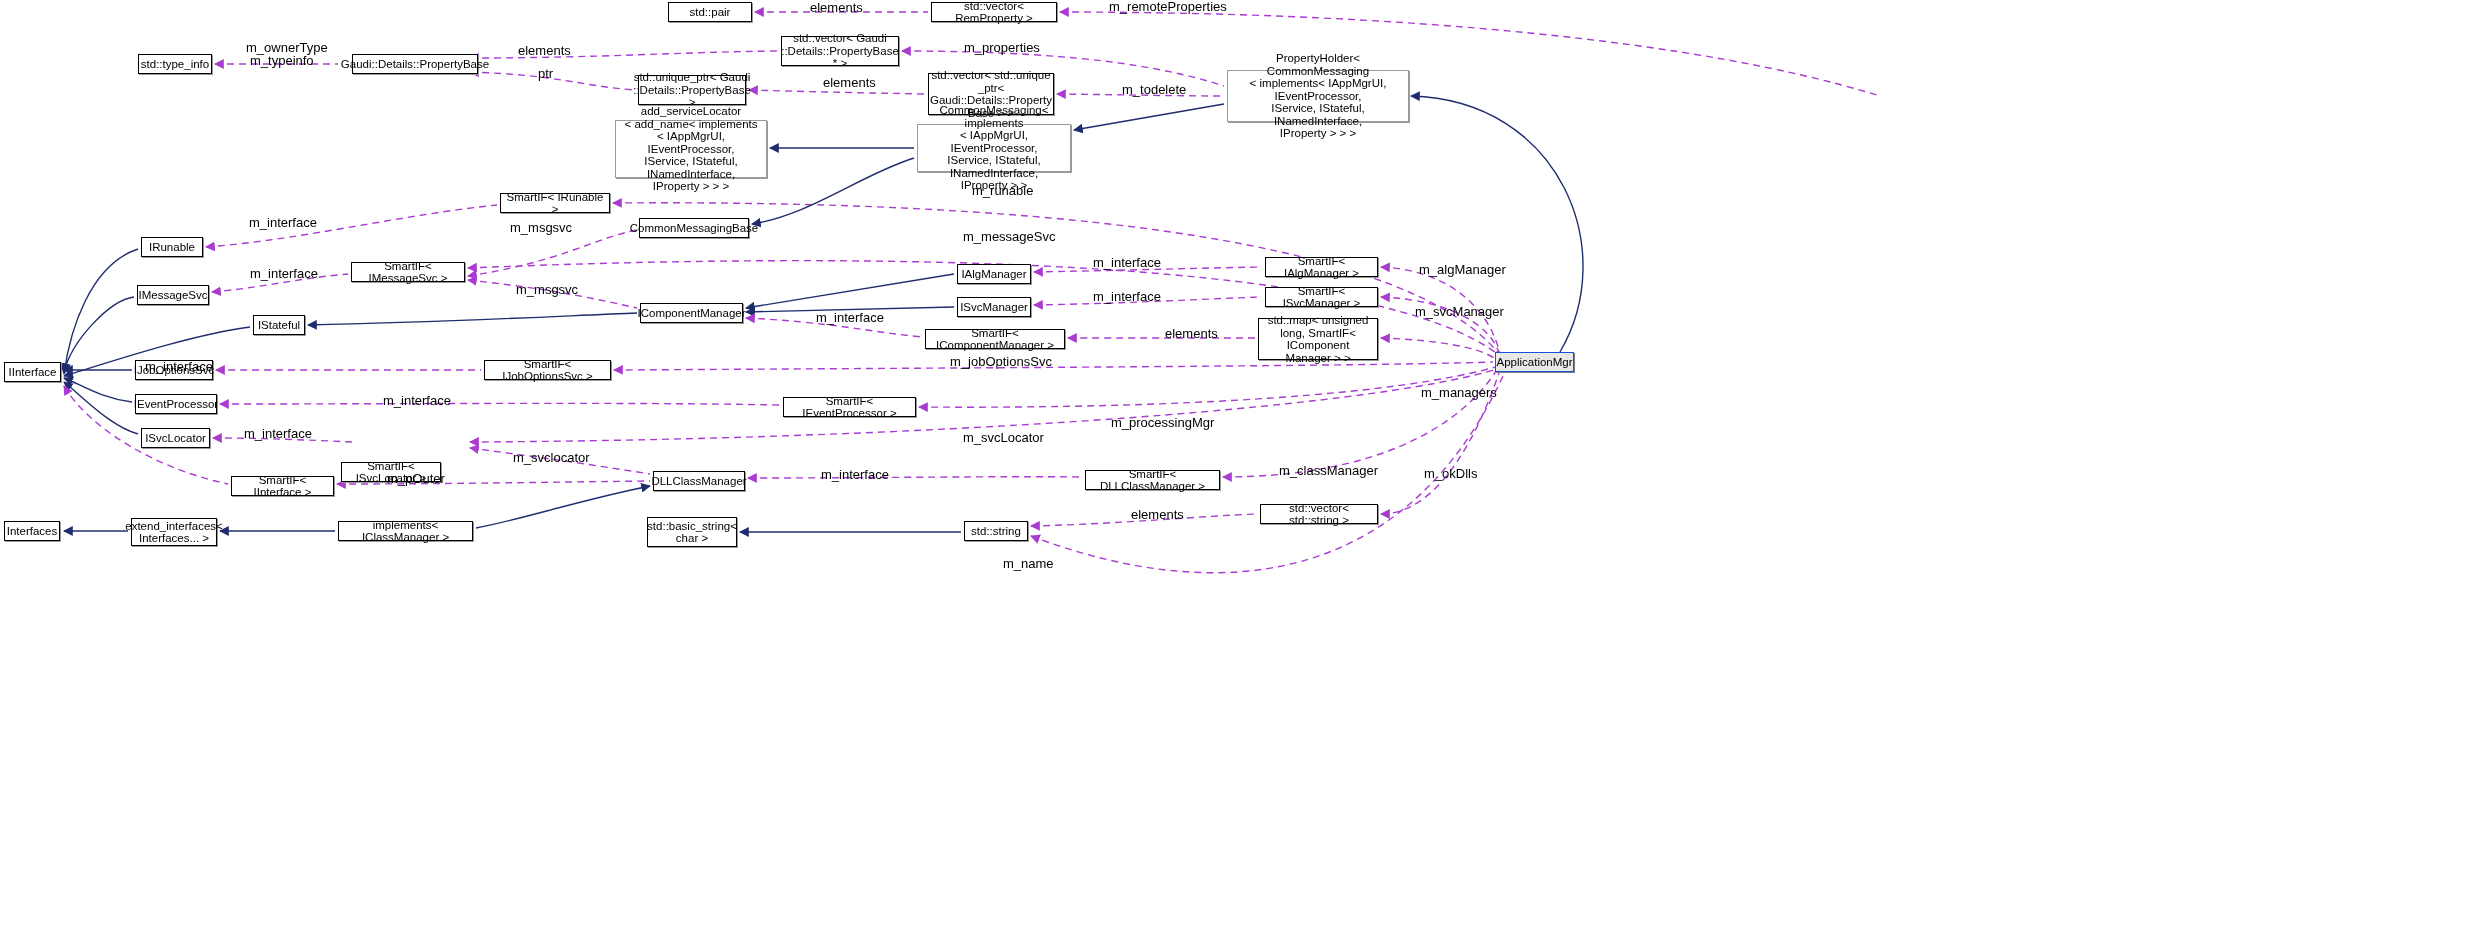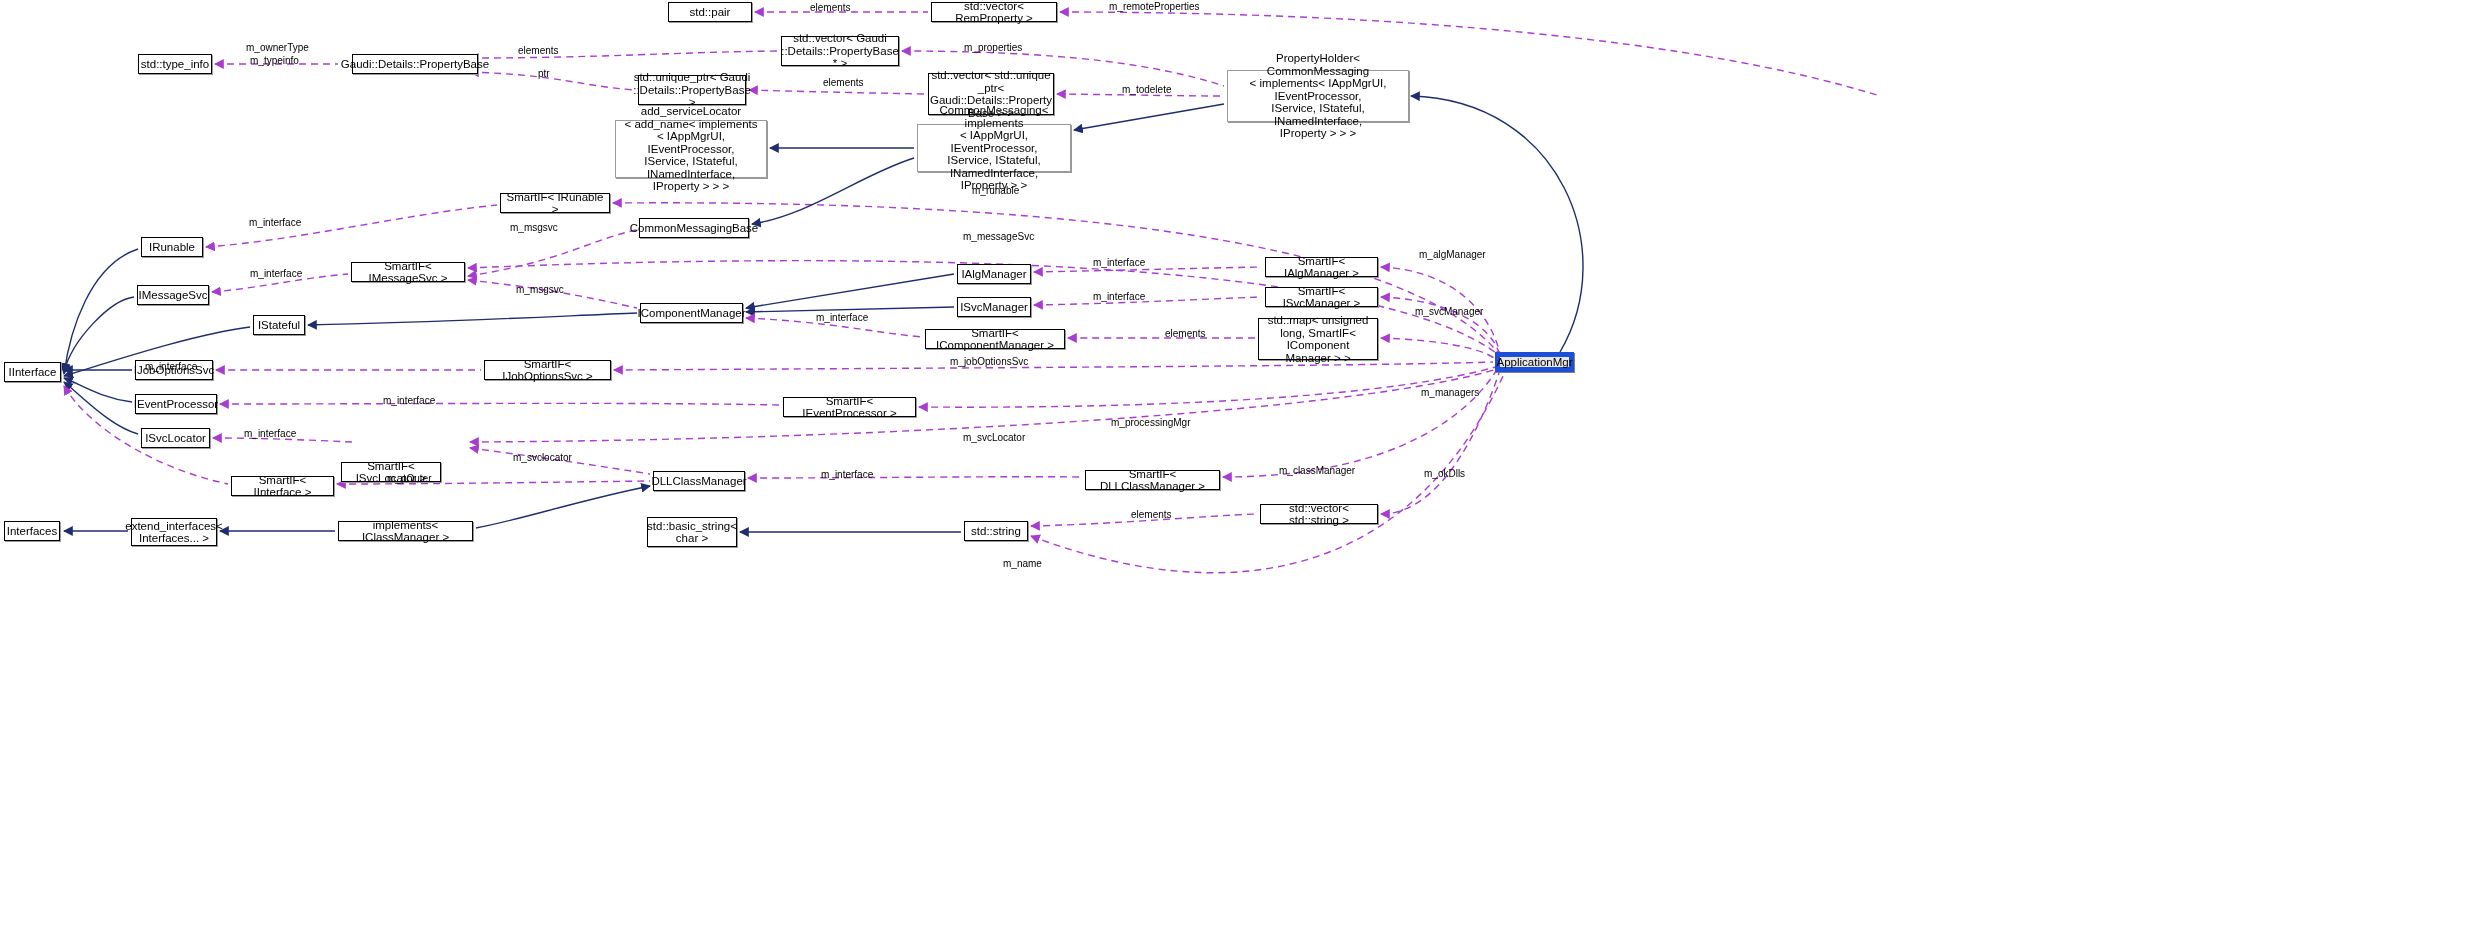--- a/index.html
+++ b/index.html
@@ -3,22 +3,22 @@
 <meta charset="utf-8">
 <style>
   html,body{margin:0;padding:0;background:#ffffff;}
   #canvas{position:relative;width:2488px;height:944px;background:#ffffff;
           font-family:"Liberation Sans","DejaVu Sans",sans-serif;overflow:hidden;}
   .node{position:absolute;box-sizing:border-box;border:1px solid #000000;
         background:#ffffff;color:#000000;font-size:11.5px;line-height:12.5px;
         display:flex;align-items:center;justify-content:center;text-align:center;
         padding:1px 4px;white-space:pre-line;box-shadow:1px 1px 0 #9a9a9a;}
   .node.tpl{border-color:#9a9a9a;}
-  .node.focus{background:#e8e8e8;border:5px solid #1d4ed8;box-shadow:1px 1px 0 #808080;}
-  .edgelabel{position:absolute;font-size:10px;color:#000;white-space:nowrap;
+  .node.focus{background:#e8e8e8;border:1px solid #1d4ed8;box-shadow:1px 1px 0 #808080;}
+  .edgelabel{position:absolute;font-size:13px;color:#000;white-space:nowrap;
              background:transparent;line-height:12px;}
   svg.wires{position:absolute;left:0;top:0;width:2488px;height:944px;overflow:visible;}
   .usage{stroke:#a93bd1;stroke-width:1.4;stroke-dasharray:7,5;fill:none;}
   .inherit{stroke:#1f2d6e;stroke-width:1.4;fill:none;}
 </style>
 </head>
 <body>
 
 <div id="canvas">
 
@@ -169,21 +169,21 @@
       <div class="edgelabel" style="left: 964px; top: 42px;">m_properties</div>
       <div class="edgelabel" style="left: 538px; top: 68px;">ptr</div>
       <div class="edgelabel" style="left: 823px; top: 77px;">elements</div>
       <div class="edgelabel" style="left: 1122px; top: 84px;">m_todelete</div>
       <div class="edgelabel" style="left: 972px; top: 185px;">m_runable</div>
       <div class="edgelabel" style="left: 249px; top: 217px;">m_interface</div>
       <div class="edgelabel" style="left: 510px; top: 222px;">m_msgsvc</div>
       <div class="edgelabel" style="left: 963px; top: 231px;">m_messageSvc</div>
       <div class="edgelabel" style="left: 250px; top: 268px;">m_interface</div>
       <div class="edgelabel" style="left: 1093px; top: 257px;">m_interface</div>
-      <div class="edgelabel" style="left: 1419px; top: 249px;">m_algManager</div>
+      <div class="edgelabel" style="left: 1419px; top: 264px;">m_algManager</div>
       <div class="edgelabel" style="left: 516px; top: 284px;">m_msgsvc</div>
       <div class="edgelabel" style="left: 1093px; top: 291px;">m_interface</div>
       <div class="edgelabel" style="left: 1415px; top: 306px;">m_svcManager</div>
       <div class="edgelabel" style="left: 816px; top: 312px;">m_interface</div>
       <div class="edgelabel" style="left: 1165px; top: 328px;">elements</div>
       <div class="edgelabel" style="left: 1421px; top: 339px; margin-top: 48px;">m_managers</div>
       <div class="edgelabel" style="left: 145px; top: 361px;">m_interface</div>
       <div class="edgelabel" style="left: 950px; top: 356px;">m_jobOptionsSvc</div>
       <div class="edgelabel" style="left: 383px; top: 395px;">m_interface</div>
       <div class="edgelabel" style="left: 1111px; top: 417px;">m_processingMgr</div>

